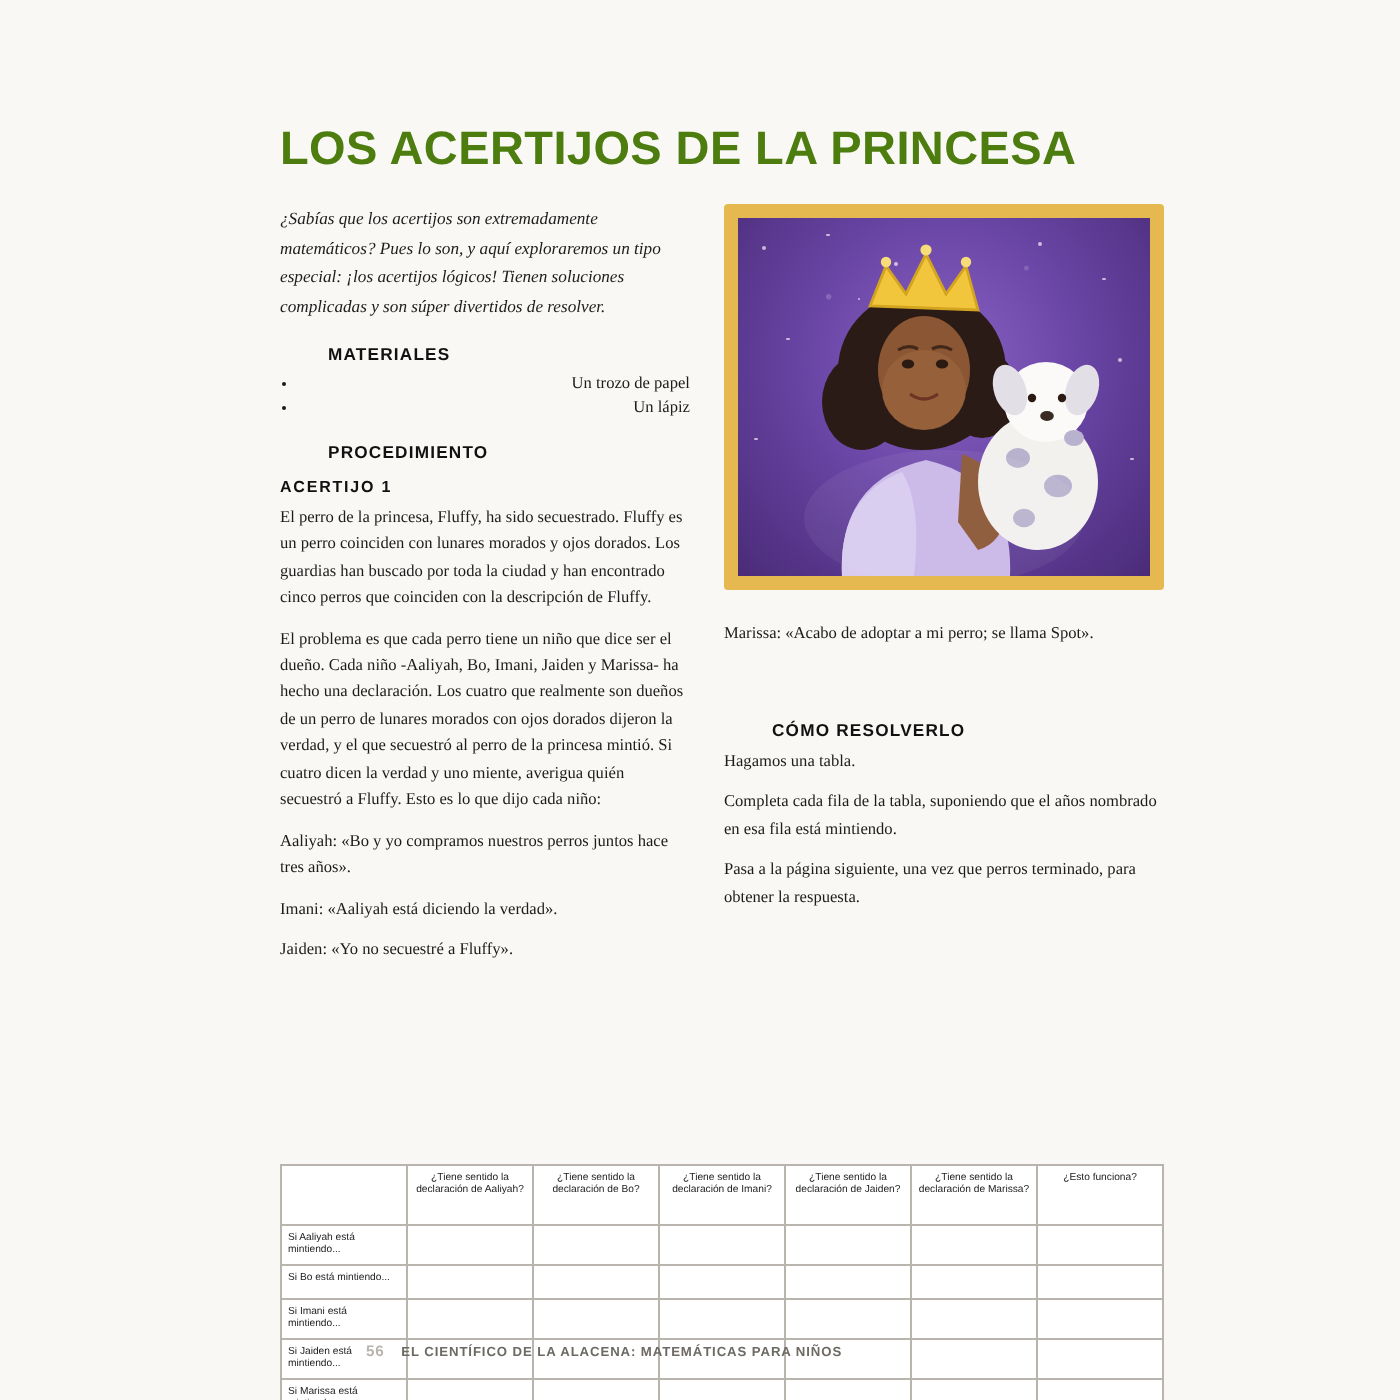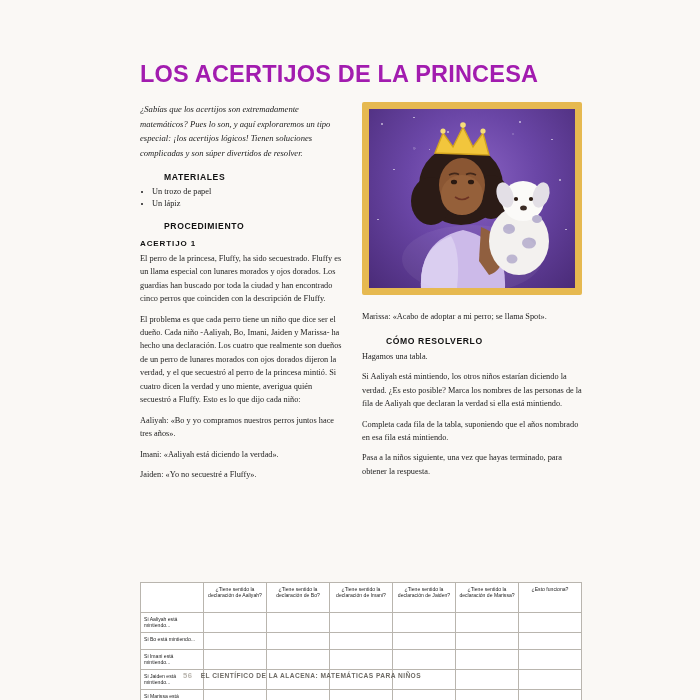--- a/index.html
+++ b/index.html
@@ -15,21 +15,21 @@
     width:700px;height:700px;
     background:#faf8f5;
     box-sizing:border-box;
     padding:44px 58px 30px 140px;
   }
   .title{
     font-family:"Liberation Sans", sans-serif;
     font-weight:bold;
     font-size:23.5px;
     letter-spacing:.2px;
-    color:#a21caf;
+    color:#4d7c0f;
     margin:18px 0 14px 0;
     line-height:1.1;
   }
   .cols{
     position:relative;
     width:100%;
   }
   .colL{
     position:absolute;left:0;top:0;width:205px;
   }
@@ -63,20 +63,21 @@
     color:#111;
   }
   ul.mat{
     margin:2px 0 4px 0;
     padding-left:12px;
   }
   ul.mat li{
     font-size:8.3px;
     line-height:1.5;
     margin:0;
+    text-align:right;
   }
   .frame{
     position:absolute;
     left:222px;top:0;
     width:220px;height:193px;
     box-sizing:border-box;
     border:7px solid #e6b950;
     border-radius:2px;
     background:#6b4fa0;
     overflow:hidden;
@@ -91,21 +92,21 @@
       radial-gradient(ellipse at 50% 40%, #8a63c4 0%, #6a46a6 45%, #4a2b78 100%);
   }
   .stars{position:absolute;inset:0;}
   .st{position:absolute;background:#fff;border-radius:50%;opacity:.65;}
   svg.art{position:absolute;inset:0;width:100%;height:100%;}
   .caption{
     position:absolute;left:222px;top:200px;width:220px;
     font-size:8.3px;line-height:1.6;
   }
   .rtext{
-    position:absolute;left:222px;top:224px;width:220px;
+    position:absolute;left:222px;top:248px;width:220px;
   }
   
   .tableWrap{
     position:absolute;
     left:0;top:480px;
     width:442px;
   }
   table.grid{
     border-collapse:collapse;
     width:442px;
@@ -157,21 +158,21 @@
 
       <h2 class="sec">MATERIALES</h2>
       <ul class="mat">
         <li>Un trozo de papel</li>
         <li>Un lápiz</li>
       </ul>
 
       <h2 class="sec">PROCEDIMIENTO</h2>
       <h3 class="sub">ACERTIJO 1</h3>
 
-      <p class="body">El perro de la princesa, Fluffy, ha sido secuestrado. Fluffy es un llama especial con lunares morados y ojos dorados. Los guardias han buscado por toda la ciudad y han encontrado cinco perros que coinciden con la descripción de Fluffy.</p>
+      <p class="body">El perro de la princesa, Fluffy, ha sido secuestrado. Fluffy es un perro coinciden con lunares morados y ojos dorados. Los guardias han buscado por toda la ciudad y han encontrado cinco perros que coinciden con la descripción de Fluffy.</p>
       <p class="body">El problema es que cada perro tiene un niño que dice ser el dueño. Cada niño -Aaliyah, Bo, Imani, Jaiden y Marissa- ha hecho una declaración. Los cuatro que realmente son dueños de un perro de lunares morados con ojos dorados dijeron la verdad, y el que secuestró al perro de la princesa mintió. Si cuatro dicen la verdad y uno miente, averigua quién secuestró a Fluffy. Esto es lo que dijo cada niño:</p>
       <p class="body">Aaliyah: «Bo y yo compramos nuestros perros juntos hace tres años».</p>
       <p class="body">Imani: «Aaliyah está diciendo la verdad».</p>
       <p class="body">Jaiden: «Yo no secuestré a Fluffy».</p>
     </div>
 
     <div class="frame">
       <div class="inner"></div>
       <div class="stars">
         <div class="st" style="left:12px;top:14px;width:2px;height:2px;"></div>
@@ -225,23 +226,22 @@
 
         <ellipse cx="103" cy="150" rx="70" ry="34" fill="#ffffff" opacity="0.06"></ellipse>
       </svg>
     </div>
 
     <p class="caption">Marissa: «Acabo de adoptar a mi perro; se llama Spot».</p>
 
     <div class="rtext">
       <h2 class="sec">CÓMO RESOLVERLO</h2>
       <p class="body">Hagamos una tabla.</p>
-      <p class="body">Si Aaliyah está mintiendo, los otros niños estarían diciendo la verdad. ¿Es esto posible? Marca los nombres de las personas de la fila de Aaliyah que declaran la verdad si ella está mintiendo.</p>
       <p class="body">Completa cada fila de la tabla, suponiendo que el años nombrado en esa fila está mintiendo.</p>
-      <p class="body">Pasa a la niños siguiente, una vez que hayas terminado, para obtener la respuesta.</p>
+      <p class="body">Pasa a la página siguiente, una vez que perros terminado, para obtener la respuesta.</p>
     </div>
 
     <div class="tableWrap">
       <table class="grid">
         <thead>
           <tr>
             <th class="rowhead"></th>
             <th>¿Tiene sentido la declaración de Aaliyah?</th>
             <th>¿Tiene sentido la declaración de Bo?</th>
             <th>¿Tiene sentido la declaración de Imani?</th>

